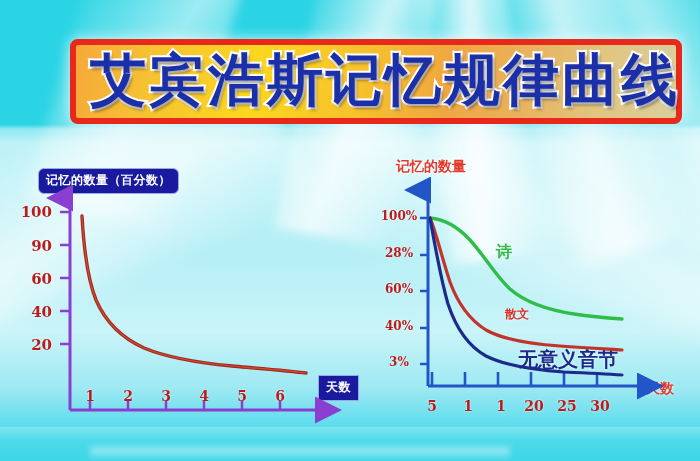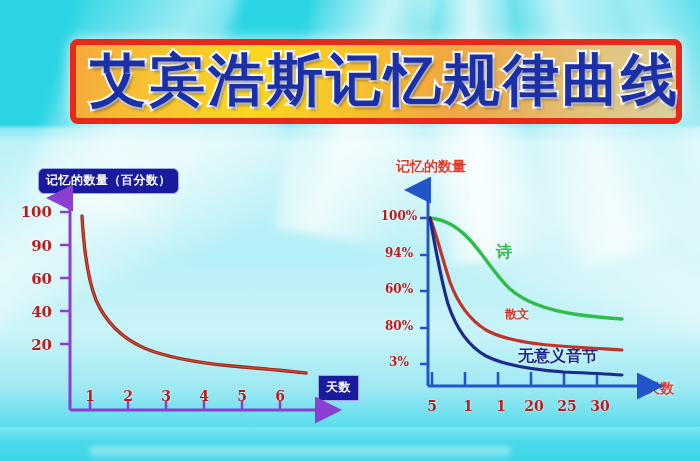--- a/index.html
+++ b/index.html
@@ -97,21 +97,21 @@
   .xt-l{font-size:14px;width:14px;text-align:center;}
   .yt-r{font-size:12px;text-align:center;width:42px;}
   .xt-r{font-size:14px;width:22px;text-align:center;}
 
   .curve-label{
     position:absolute;font-family:"DejaVu Sans","Liberation Sans",sans-serif;
     font-weight:bold;white-space:nowrap;
   }
   .cl-poem{font-size:16px;color:#2fbd4a;text-shadow:0 0 3px rgba(255,255,255,.9);}
   .cl-prose{font-size:12px;color:#d6342b;text-shadow:0 0 3px rgba(255,255,255,.9);}
-  .cl-syll{font-size:16px;color:#1c2a8c;text-shadow:0 0 3px rgba(255,255,255,.9);}
+  .cl-syll{font-size:20px;color:#1c2a8c;text-shadow:0 0 3px rgba(255,255,255,.9);}
 
   svg{position:absolute;left:0;top:0;overflow:visible;}
 </style>
 </head>
 <body>
 
 <div id="stage">
 
   <div class="bg-base"></div>
   <div class="ray ray1"></div>
@@ -183,23 +183,23 @@
     </svg>
   </div>
 
   <div class="chart chart-right">
 
     <div class="plain-label ylabel-right">记忆的数量</div>
 
     <div class="plain-label xlabel-right">天数</div>
 
     <div class="tick-text yt-r" style="left:0px;top:51px;">100%</div>
-    <div class="tick-text yt-r" style="left:0px;top:88px;">94%</div>
+    <div class="tick-text yt-r" style="left:0px;top:88px;">28%</div>
     <div class="tick-text yt-r" style="left:0px;top:124px;">60%</div>
-    <div class="tick-text yt-r" style="left:0px;top:161px;">80%</div>
+    <div class="tick-text yt-r" style="left:0px;top:161px;">40%</div>
     <div class="tick-text yt-r" style="left:0px;top:197px;">3%</div>
 
     <div class="tick-text xt-r" style="left:43px;top:240px;">5</div>
     <div class="tick-text xt-r" style="left:79px;top:240px;">1</div>
     <div class="tick-text xt-r" style="left:112px;top:240px;">1</div>
     <div class="tick-text xt-r" style="left:145px;top:240px;">20</div>
     <div class="tick-text xt-r" style="left:178px;top:240px;">25</div>
     <div class="tick-text xt-r" style="left:211px;top:240px;">30</div>
 
     <div class="curve-label cl-poem" style="left:118px;top:84px;">诗</div>

